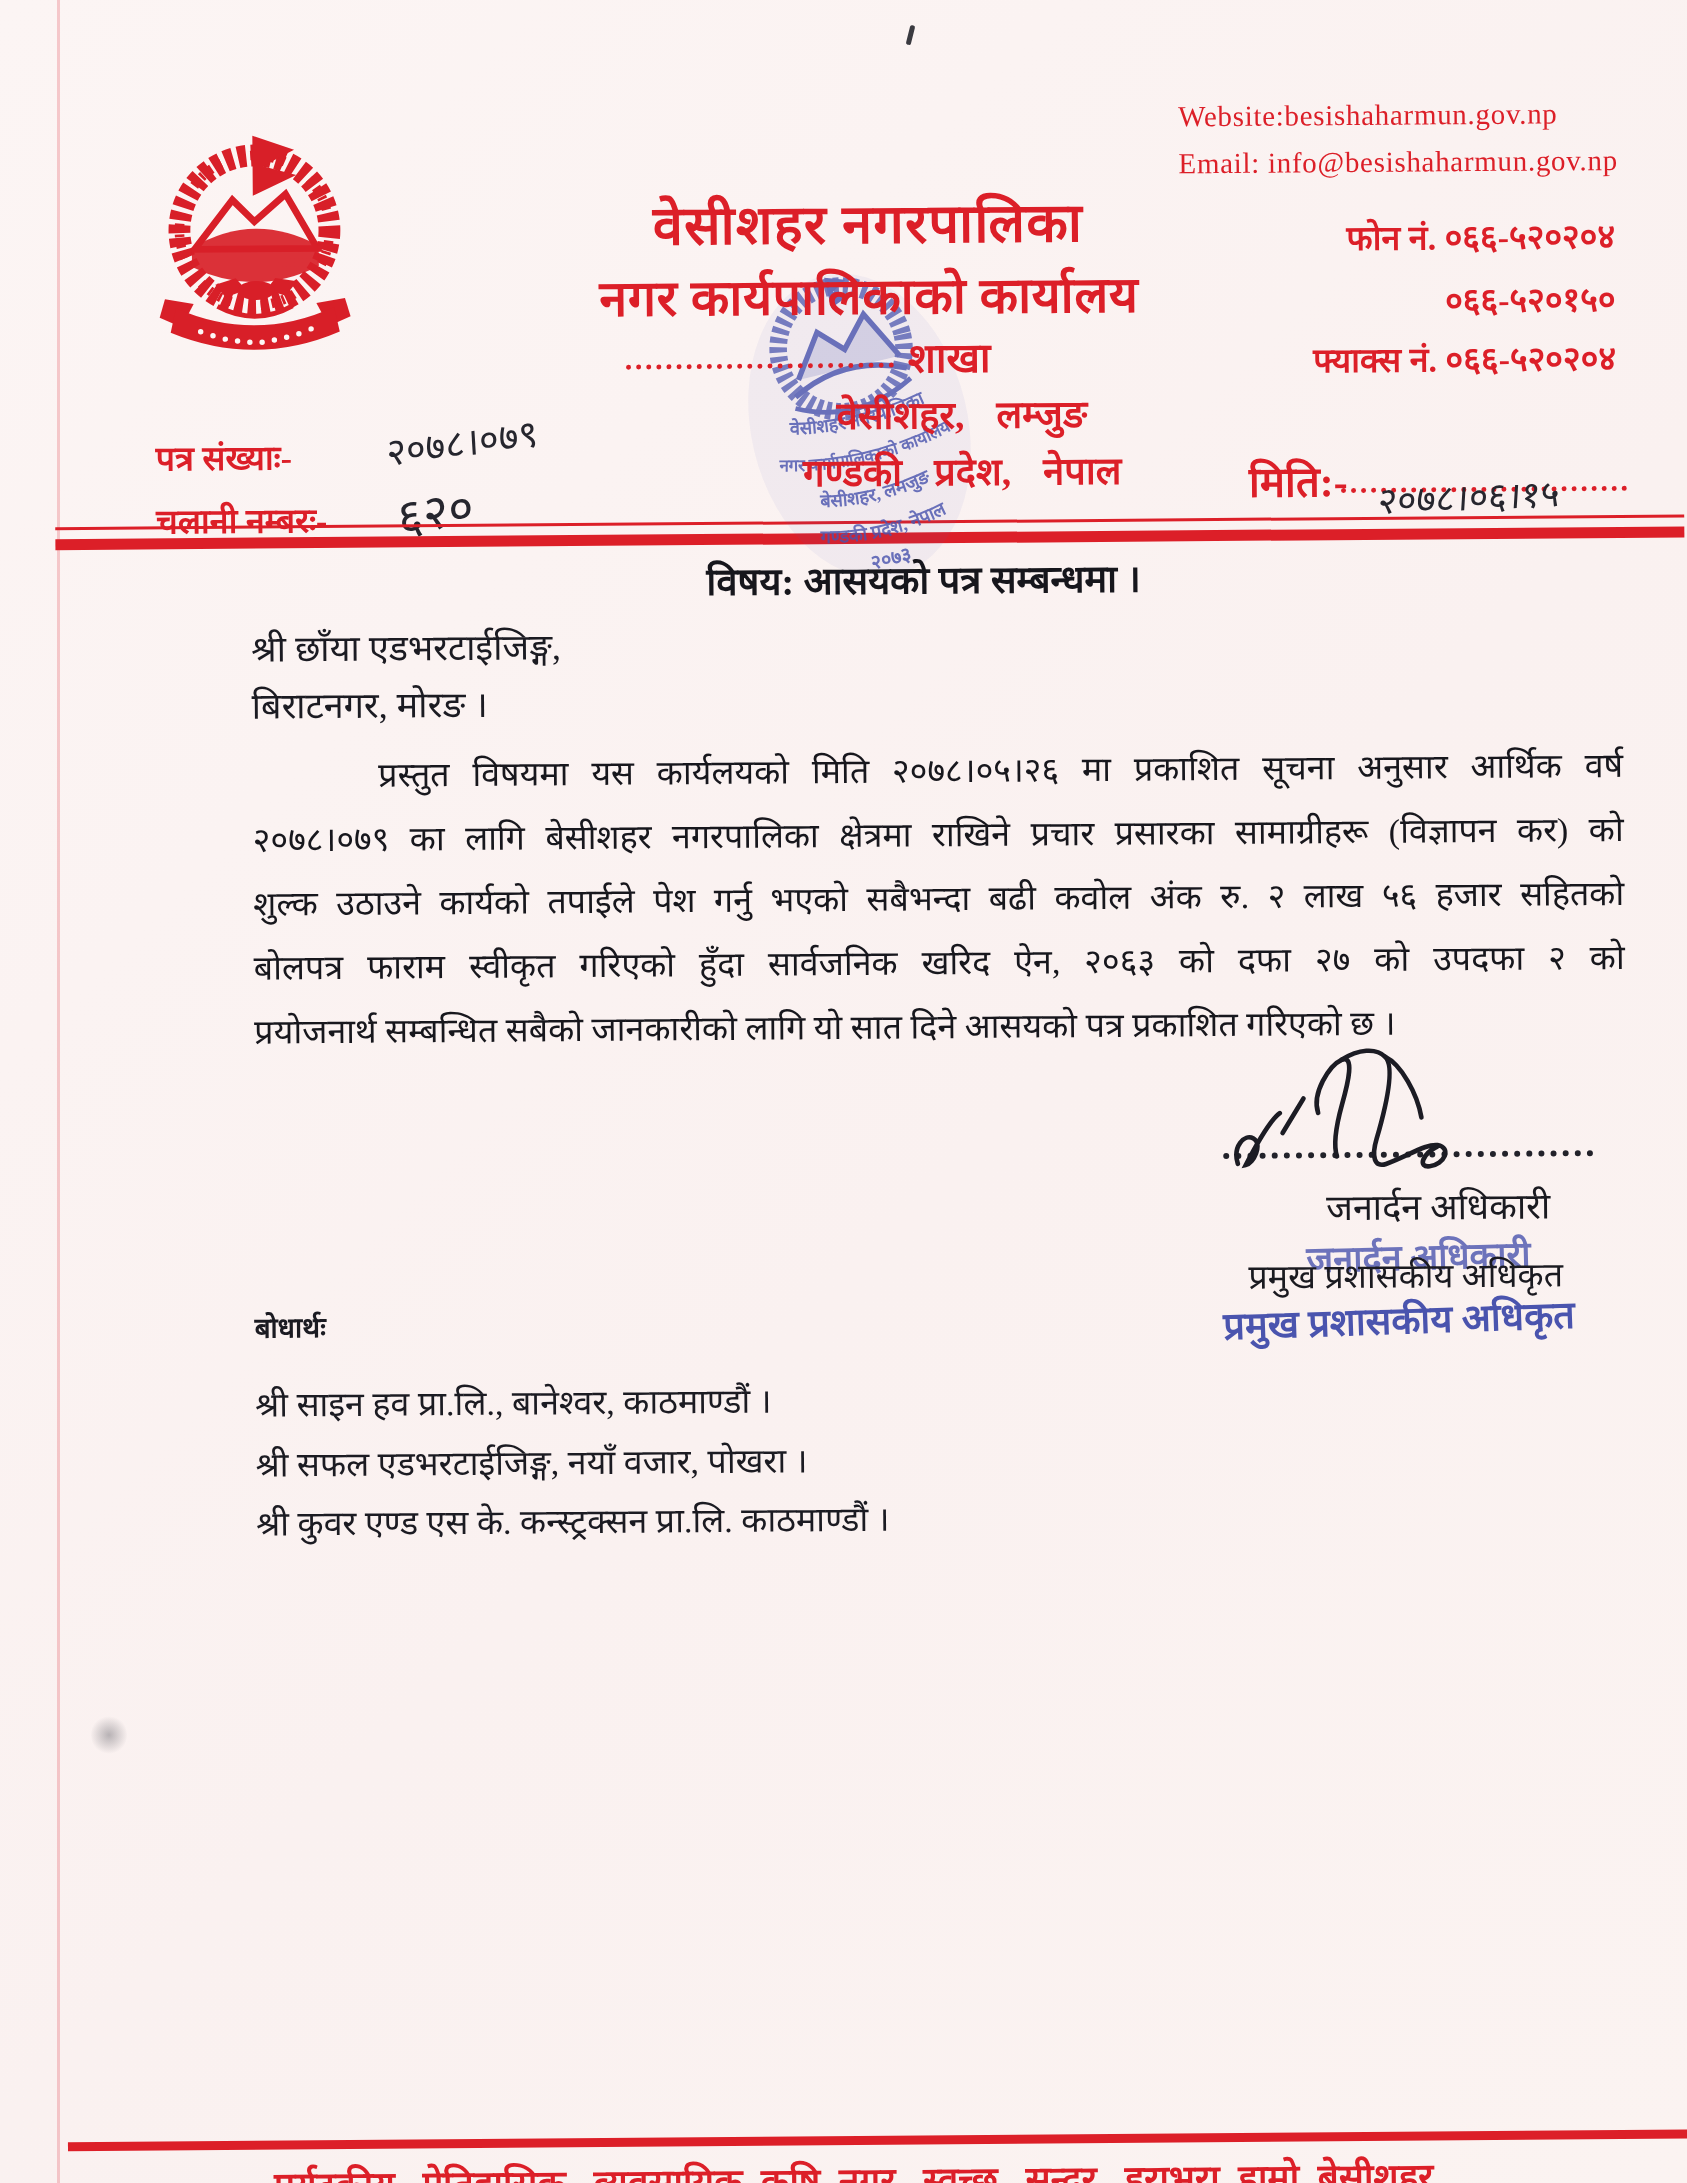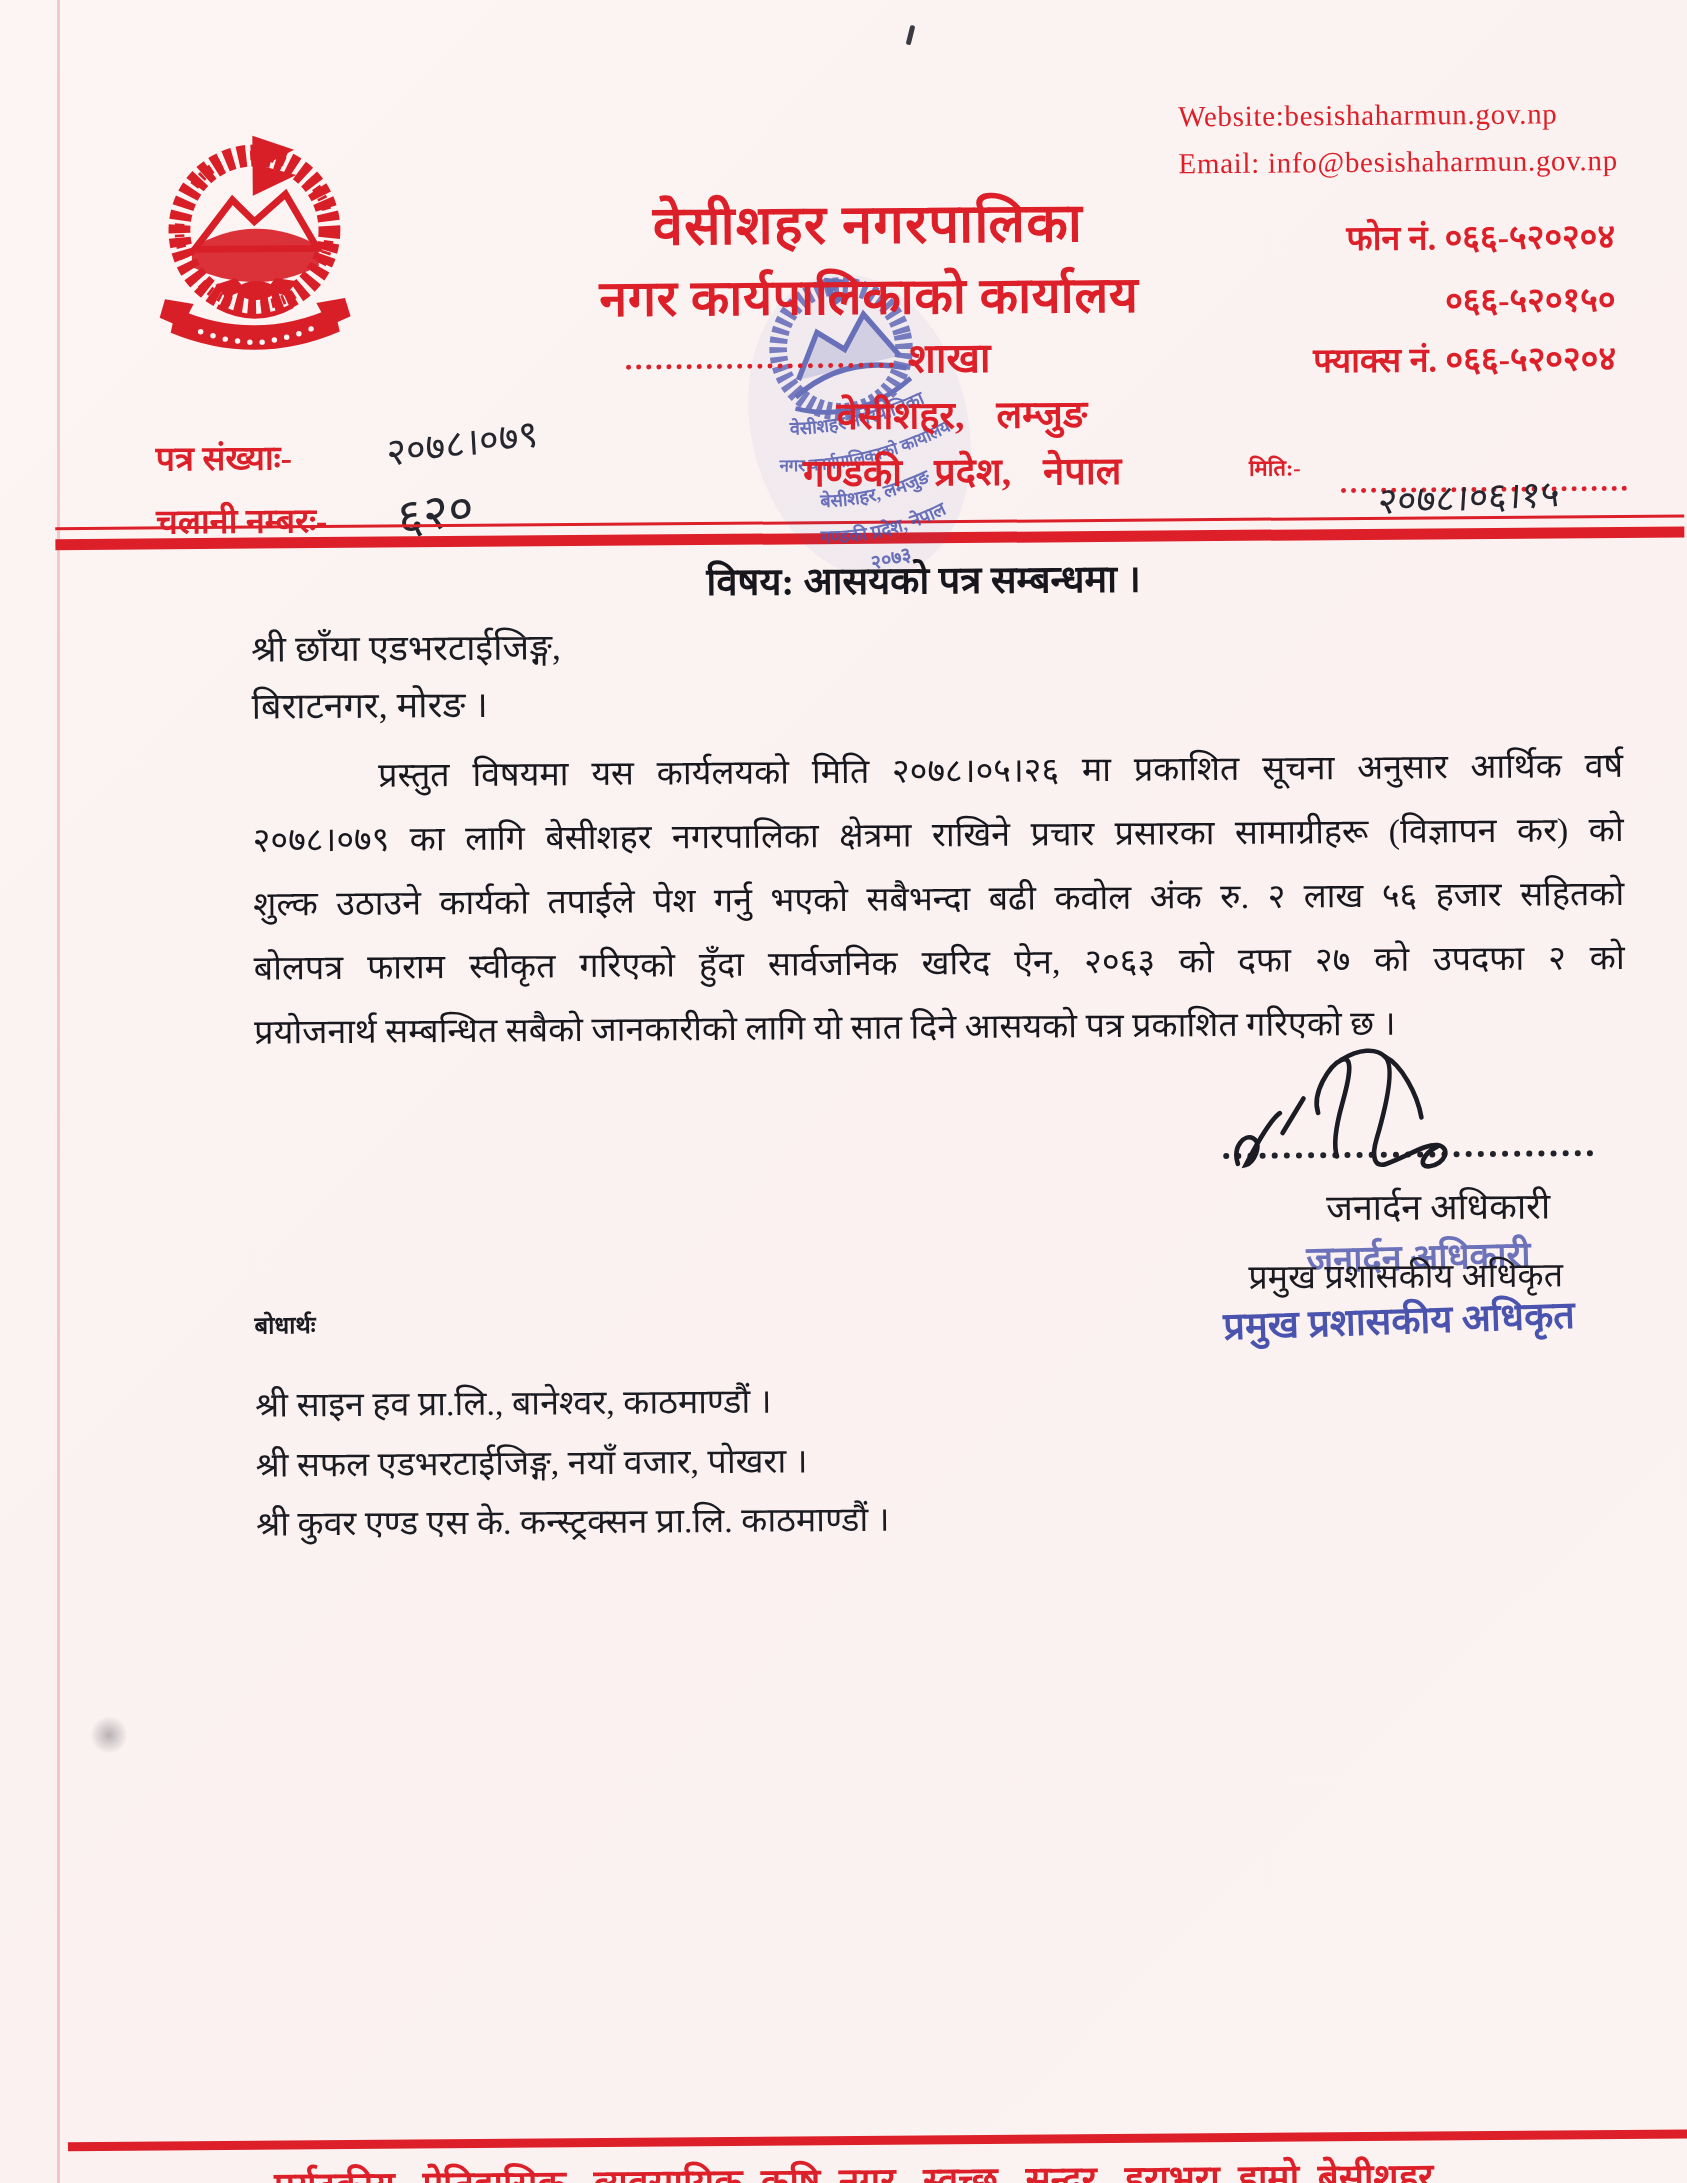--- a/index.html
+++ b/index.html
@@ -32,21 +32,21 @@
   .branch-label{left:912px;top:329px;font-size:41px;font-weight:700;}
 
   .addr{left:734px;width:463px;font-size:38px;font-weight:700;word-spacing:22.5px;text-align:center;}
 
   .ref-label{left:159px;top:429px;font-size:34px;font-weight:700;}
   .disp-label{left:159px;top:492px;font-size:34px;font-weight:700;}
   .hand{font-family:"DejaVu Serif",serif;color:#26262e;}
   .ref-value{left:389px;top:412px;font-size:38px;transform:rotate(-7deg) skewX(-4deg);}
   .disp-value{left:400px;top:474px;font-size:49px;transform:rotate(-9deg) skewX(-5deg);}
 
-  .date-label{left:1252px;top:455px;font-size:22px;font-weight:700;text-align:center;}
+  .date-label{left:1252px;top:455px;font-size:42px;font-weight:700;text-align:center;}
   .date-dots{left:1344px;top:492px;width:286px;border-bottom:5.3px dotted #dc1f28;}
   .date-value{left:1381px;top:475px;font-size:37px;transform:rotate(-2deg) skewX(-6deg);}
 
   .rule-thin{left:58px;top:521px;width:1629px;height:3.3px;background:#dc1f28;}
   .rule-thick{left:58px;top:533px;width:1629px;height:11.2px;background:#dc1f28;}
 
   .stamp{left:742px;top:267px;width:242px;height:318px;transform:rotate(-13deg);opacity:.82;z-index:1;}
   .over-stamp{z-index:2;}
 
   .subject{left:688px;top:553px;width:476px;font-size:38px;font-weight:700;color:#16161c;}
@@ -58,21 +58,21 @@
   .bline.first{padding-left:126px;width:1245px;}
   .bline.last{text-align-last:left;}
 
   .sig-svg{left:1217px;top:1037px;z-index:3;}
   .sig-dots{left:1221px;top:1156px;width:370px;border-bottom:6px dotted #22222a;}
   .sig-name{left:1257px;top:1186px;width:357px;font-size:36px;color:#1a1a20;}
   .sig-stamp-name{left:1204px;top:1236px;width:423px;font-size:36px;opacity:.8;transform:rotate(-1deg);}
   .sig-title{left:1184px;top:1256px;width:437px;font-size:34px;color:#1a1a20;}
   .sig-stamp-title{left:1164px;top:1297px;width:463px;font-size:38px;transform:rotate(-1.5deg);}
 
-  .cc-head{left:251px;top:1303px;font-size:24px;font-weight:700;}
+  .cc-head{left:251px;top:1303px;font-size:28px;font-weight:700;}
   .cc-item{left:251px;font-size:34px;}
 
   .foot-rule{left:58px;top:2136px;width:1629px;height:9.3px;background:#dc1f28;}
   .foot-text{left:0;top:2154px;width:1687px;font-size:37px;font-weight:700;word-spacing:9.3px;}
 </style>
 </head>
 <body>
 
 <div class="page">
 

